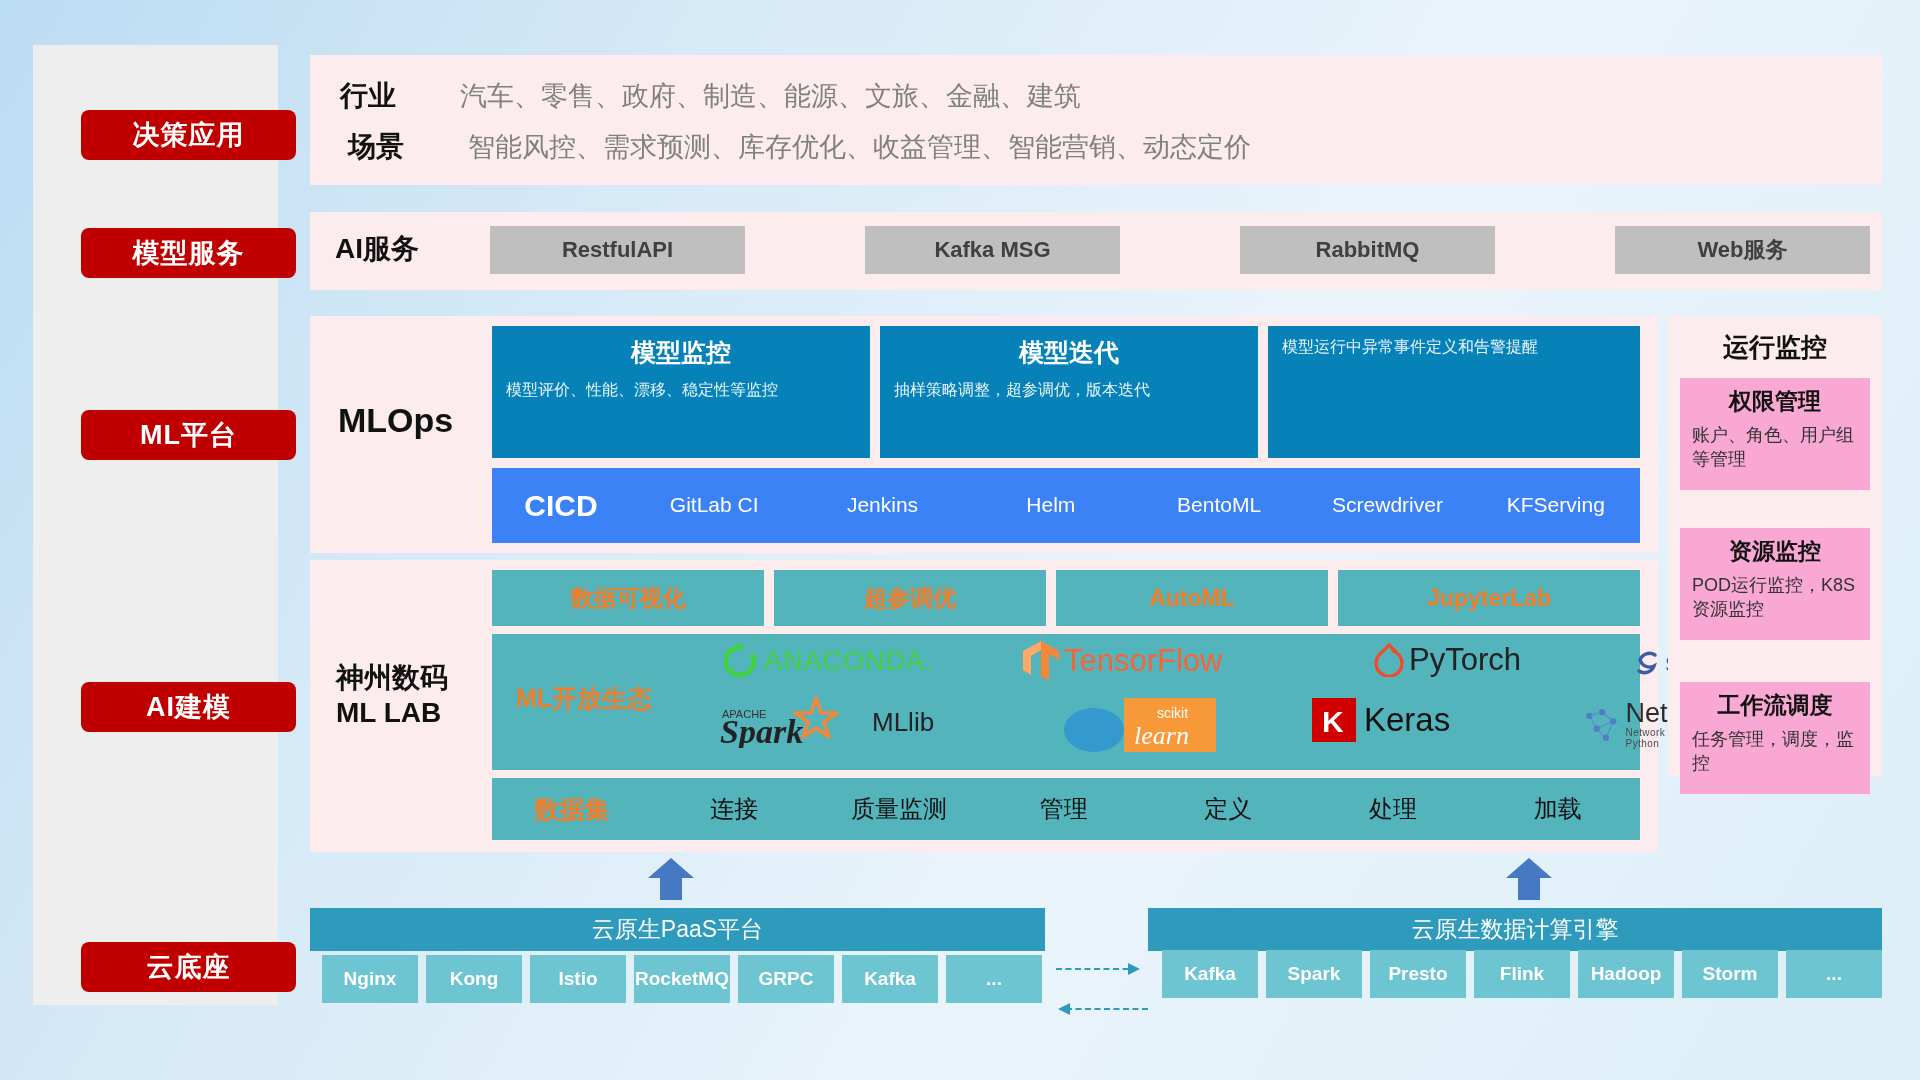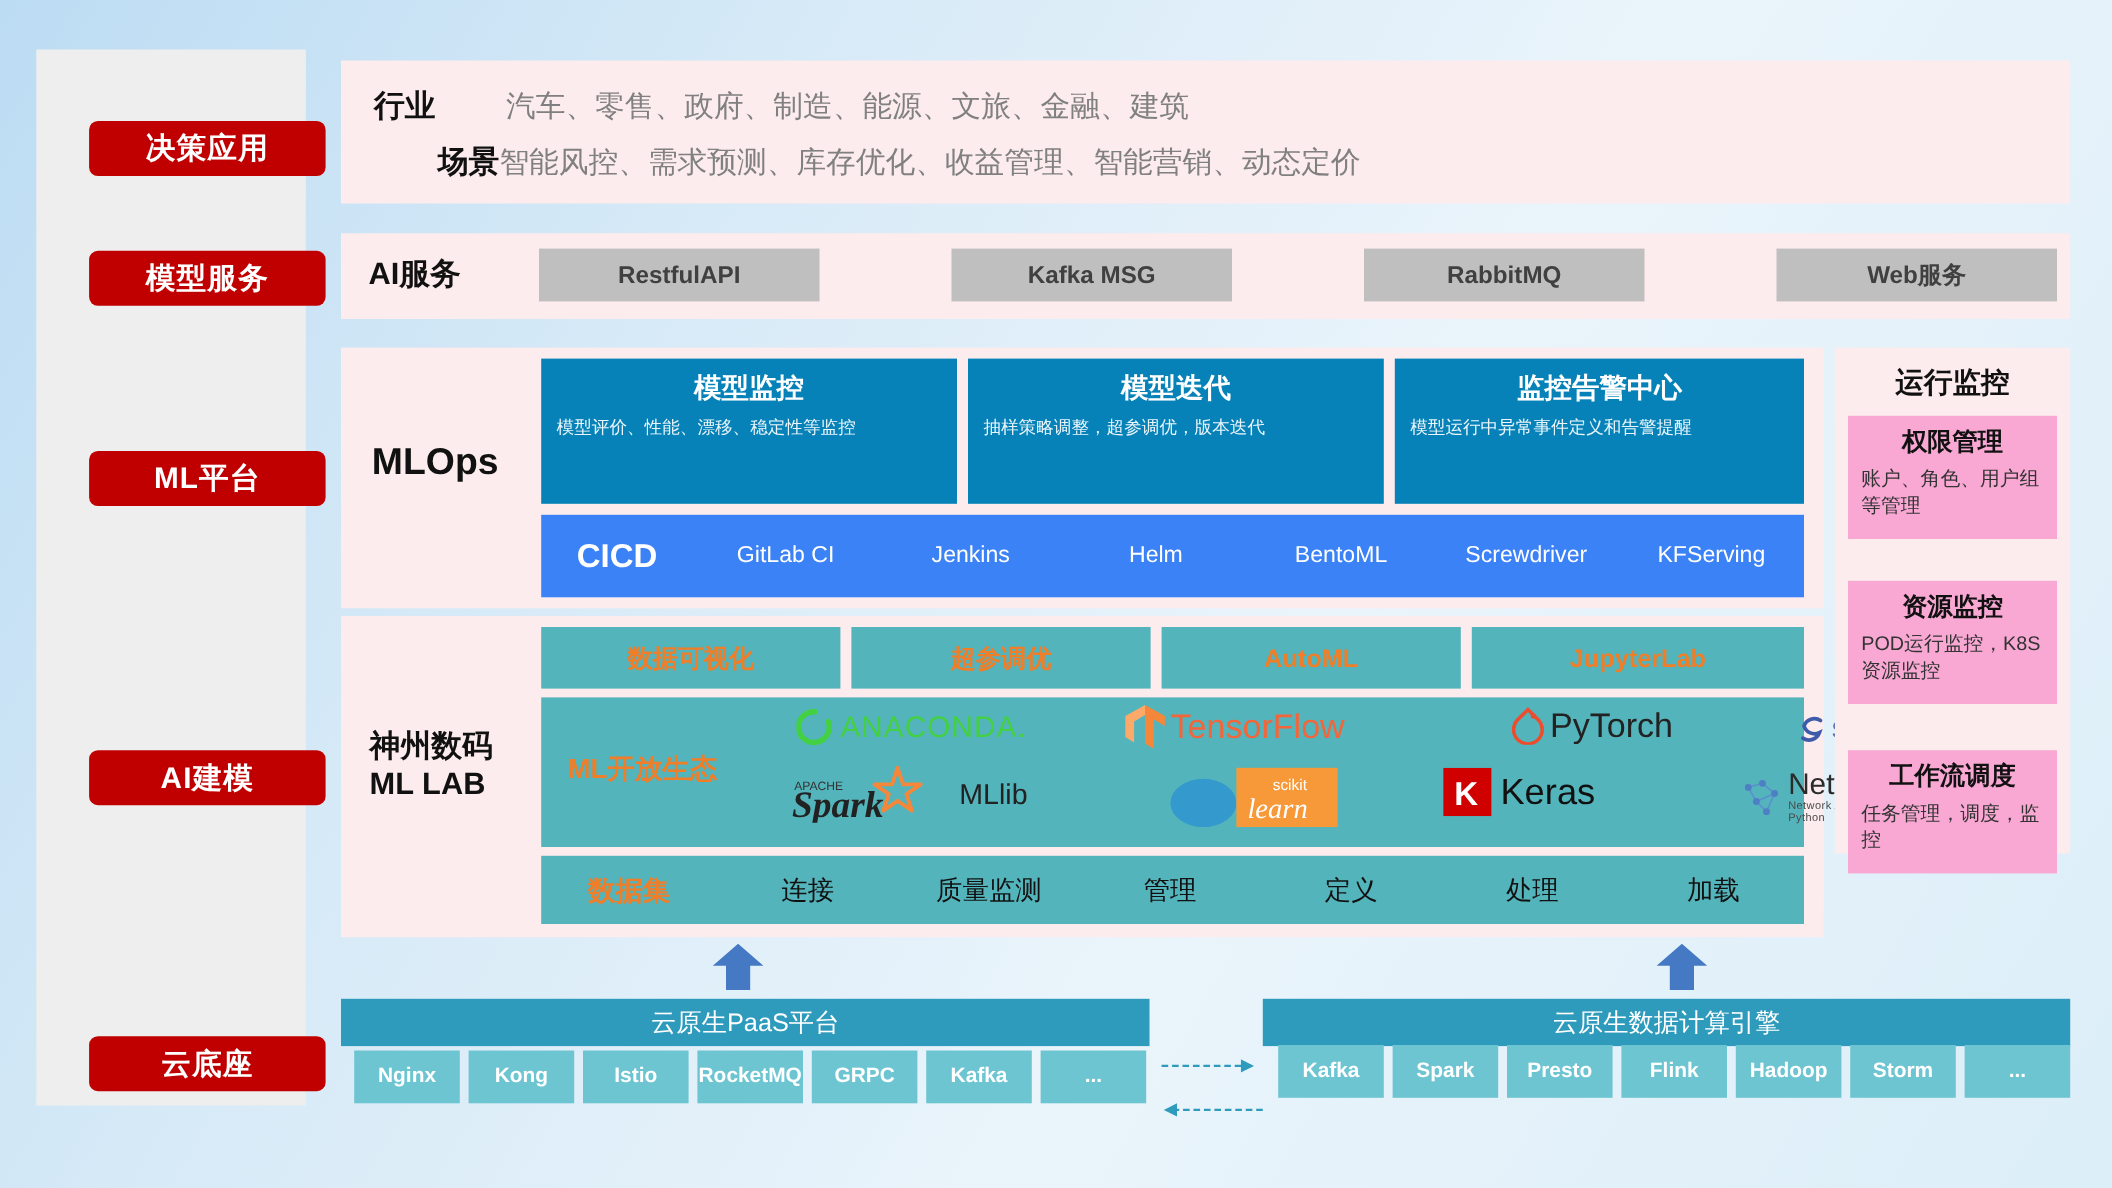--- a/index.html
+++ b/index.html
@@ -111,21 +111,21 @@
     <div class="rail-chip" id="rail2" style="top: 365px;">ML平台</div>
     <div class="rail-chip" id="rail3" style="top: 637px;">AI建模</div>
     <div class="rail-chip" id="rail4" style="top: 897px;">云底座</div>
   </div>
 
   <div class="band row1">
     <div class="kv" style="left:30px;top:22px;">
       <span class="k">行业</span>
       <span class="v">汽车、零售、政府、制造、能源、文旅、金融、建筑</span>
     </div>
-    <div class="kv" style="left:24px;top:73px;text-align:right;">
+    <div class="kv" style="left:38px;top:73px;">
       <span class="k">场景</span>
       <span class="v">智能风控、需求预测、库存优化、收益管理、智能营销、动态定价</span>
     </div>
   </div>
 
   <div class="band row2">
     <div class="ai-label">AI服务</div>
     <div class="svc" style="left:180px;width:255px;">RestfulAPI</div>
     <div class="svc" style="left:555px;width:255px;">Kafka MSG</div>
     <div class="svc" style="left:930px;width:255px;">RabbitMQ</div>
@@ -137,21 +137,20 @@
 
     <div class="mcard" style="left:182px;width:378px;">
       <div class="t">模型监控</div>
       <div class="d">模型评价、性能、漂移、稳定性等监控</div>
     </div>
     <div class="mcard" style="left:570px;width:378px;">
       <div class="t">模型迭代</div>
       <div class="d">抽样策略调整，超参调优，版本迭代</div>
     </div>
     <div class="mcard" style="left:958px;width:372px;">
-      <div class="t">监控告警中心</div>
       <div class="d">模型运行中异常事件定义和告警提醒</div>
     </div>
 
     <div class="cicd">
       <div class="c0">CICD</div>
       <div class="ci">GitLab CI</div>
       <div class="ci">Jenkins</div>
       <div class="ci">Helm</div>
       <div class="ci">BentoML</div>
       <div class="ci">Screwdriver</div>

